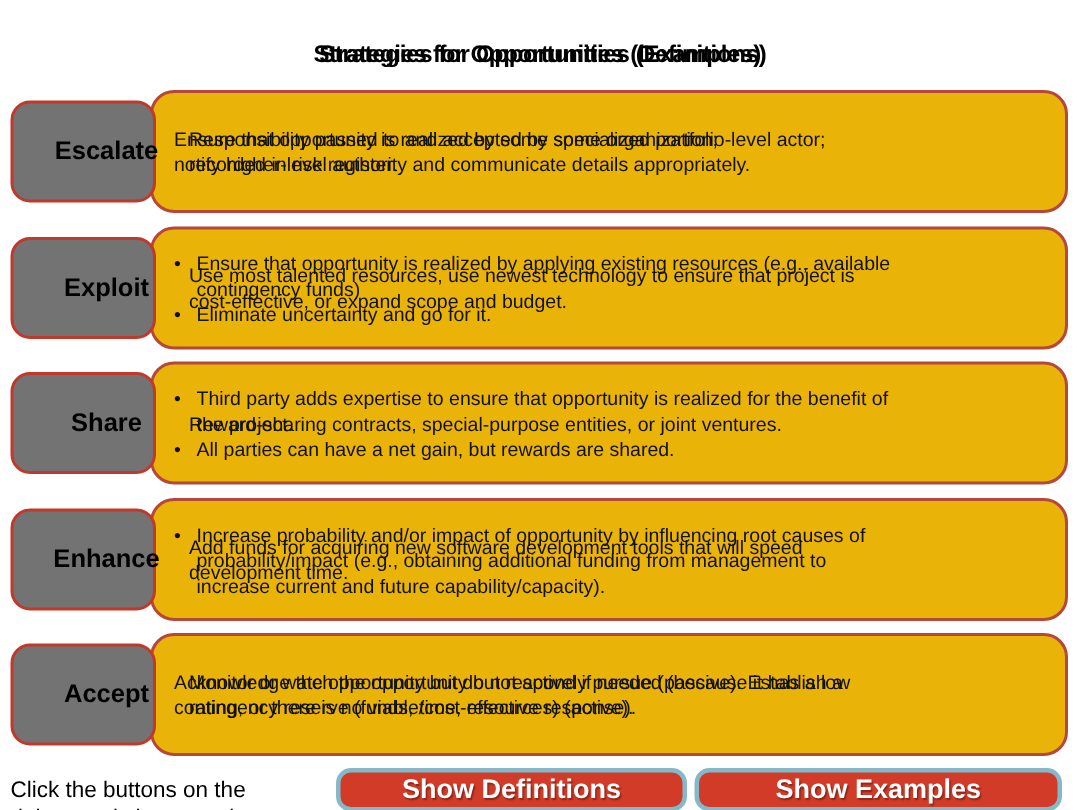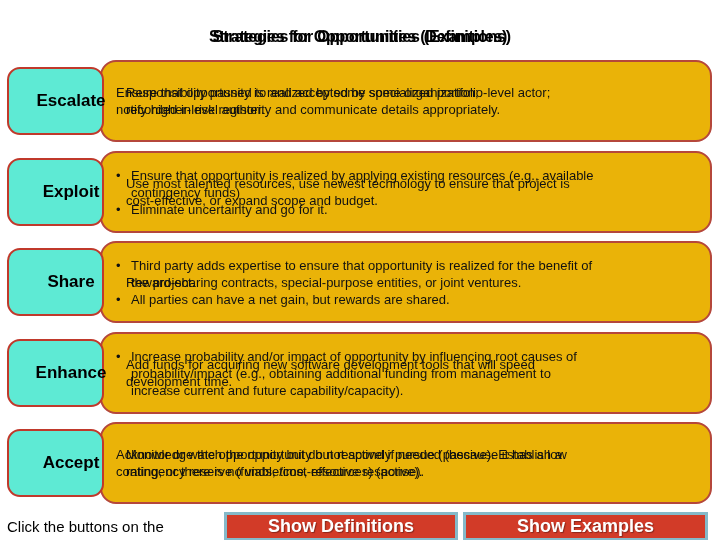--- a/index.html
+++ b/index.html
@@ -27,33 +27,33 @@
     padding:2px 10px 2px 14px; box-sizing:border-box;
     font-size:13px; line-height:17px; color:#111;
   }
   .ex-layer{padding-left:24px;}
   .plain,.bt{white-space:pre-line;}
   .bullet-item{display:flex;}
   .bullet{flex:0 0 15px;}
   .bullet::before{content:"\2022";}
   .cat-button{
     position:absolute; left:7px; top:7px; width:97px; height:68px;
-    background:#5eead4; border:2.5px solid #c0392b; border-radius:13px;
+    background:#737373; border:2.5px solid #c0392b; border-radius:13px;
     box-sizing:border-box; display:flex; align-items:center; justify-content:center;
     font-weight:bold; font-size:17px; color:#000; cursor:pointer; z-index:2;padding-left:31px;
   }
   
   .footer-note{
     position:absolute; left:7px; top:497px; width:215px;
     font-weight:normal; font-size:15px; line-height:19px; color:#000;
     white-space:pre-line;
   }
   .red-btn{
     position:absolute; top:492px; height:29px;
-    background:#d23b28; border:3px solid #85b9c9; border-radius:0;
+    background:#d23b28; border:3px solid #85b9c9; border-radius:10px;
     box-sizing:border-box; display:flex; align-items:center; justify-content:center;
     font-family:"Liberation Sans", sans-serif;
     font-weight:bold; font-size:18px; color:#ffffff; cursor:pointer;
     text-shadow:1px 1px 1px rgba(0,0,0,0.35);
   }
   .btn-def{left:224px; width:234px;}
   .btn-ex{left:463px; width:245px;text-align:right;}
 </style>
 </head>
 <body>

